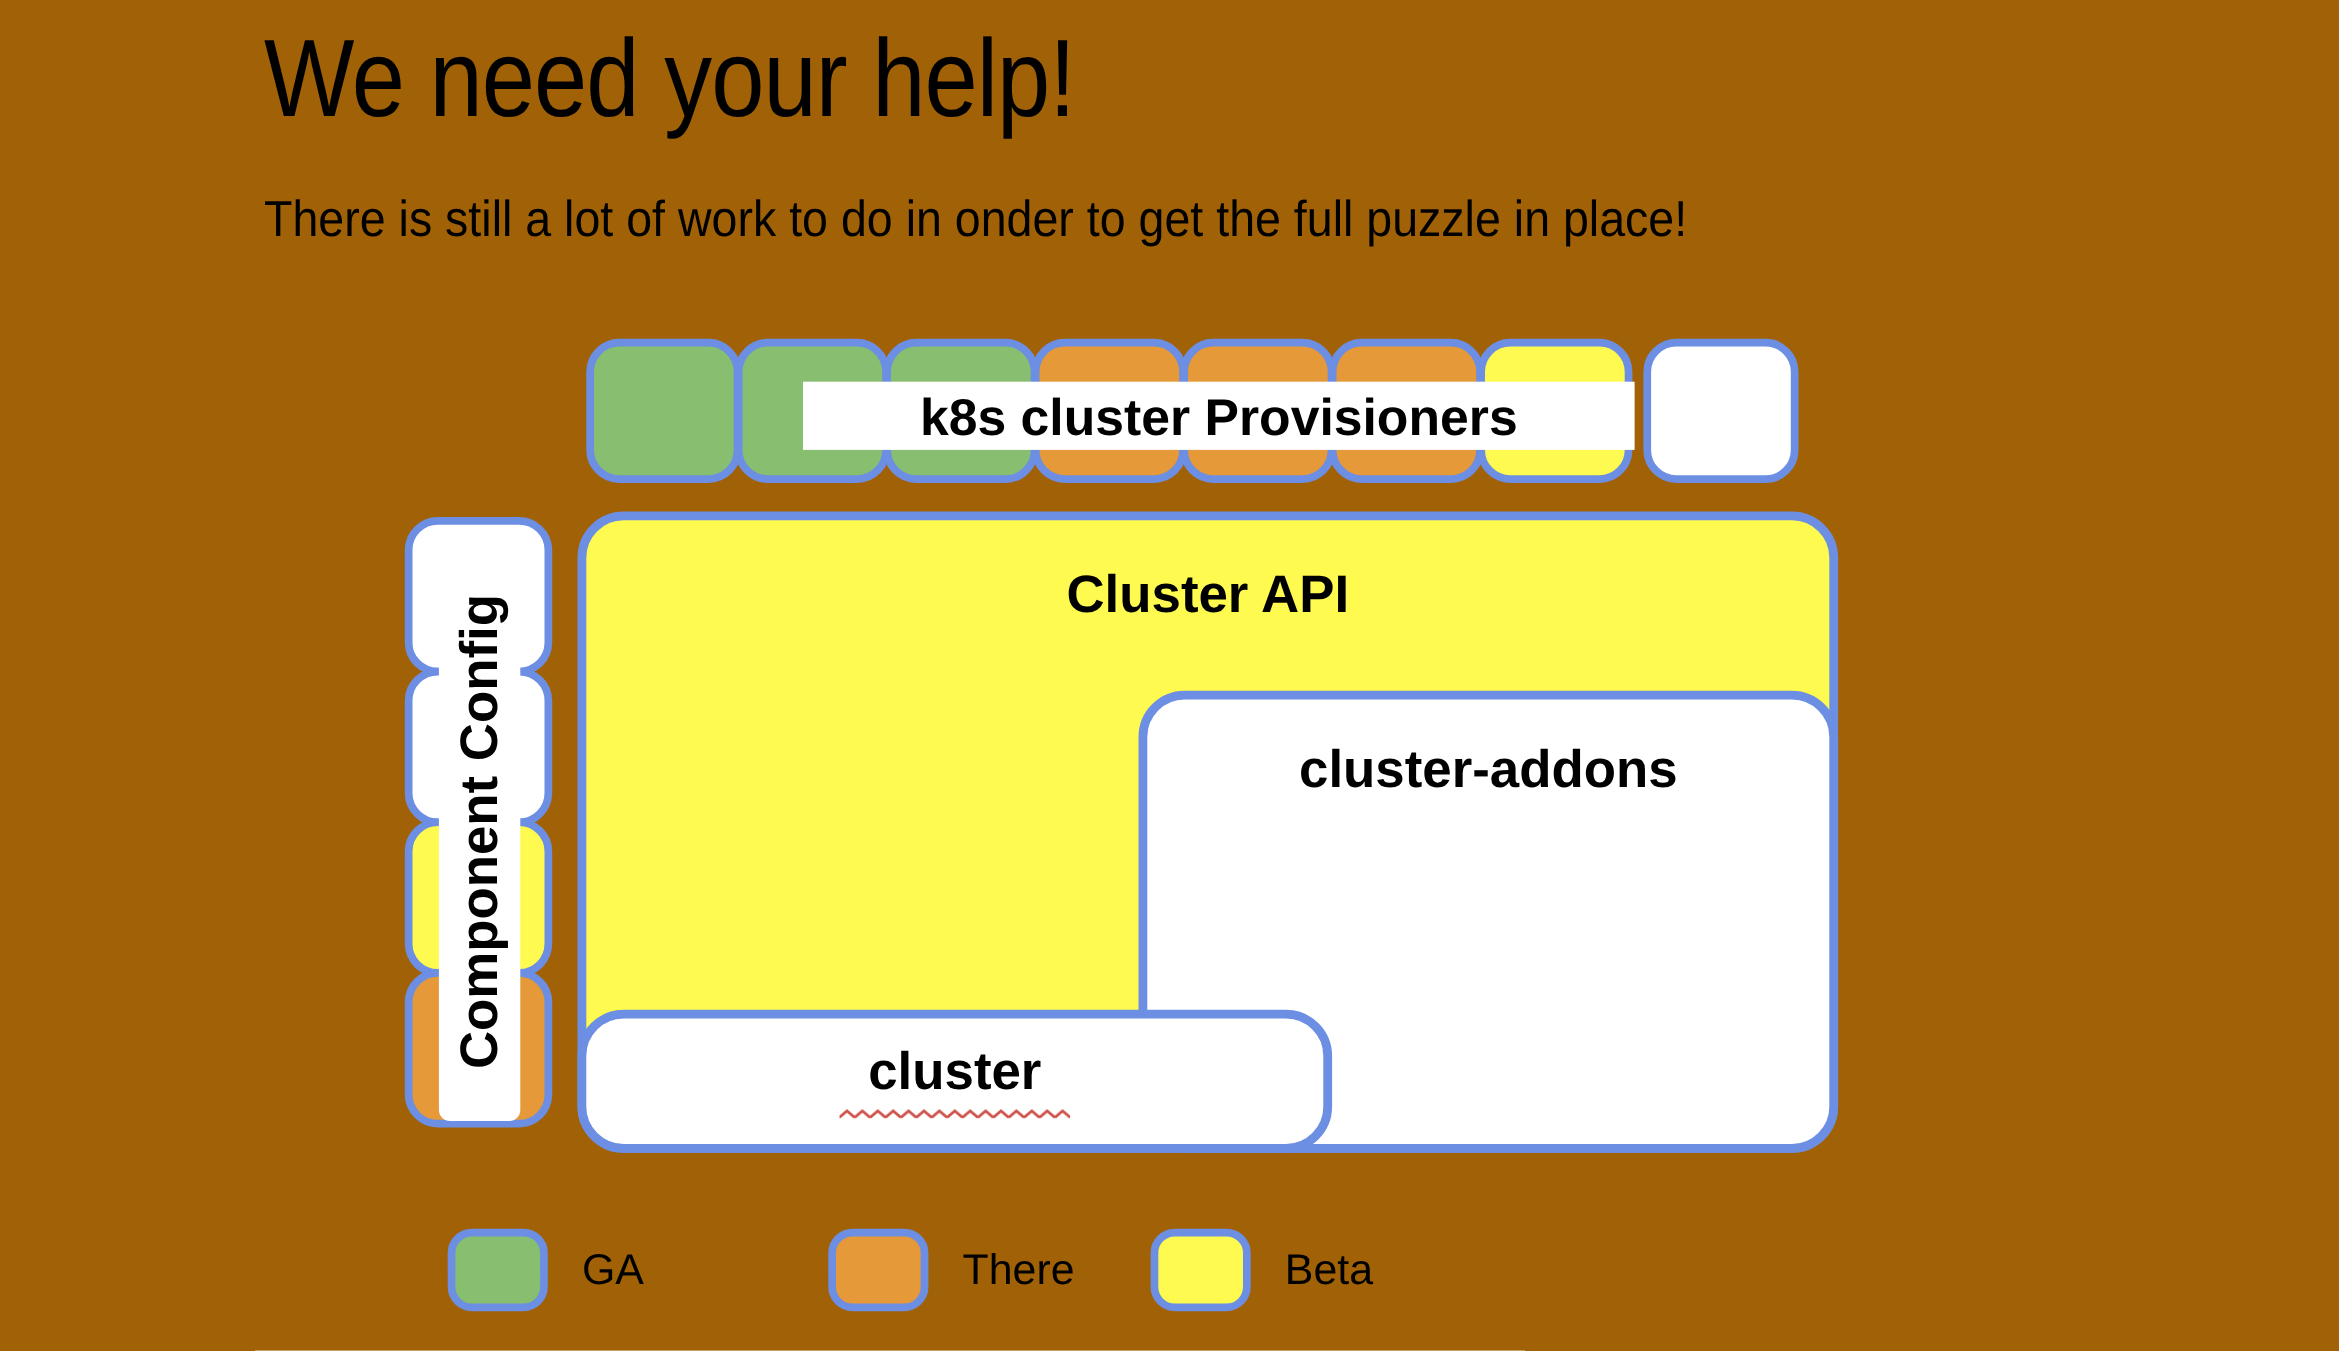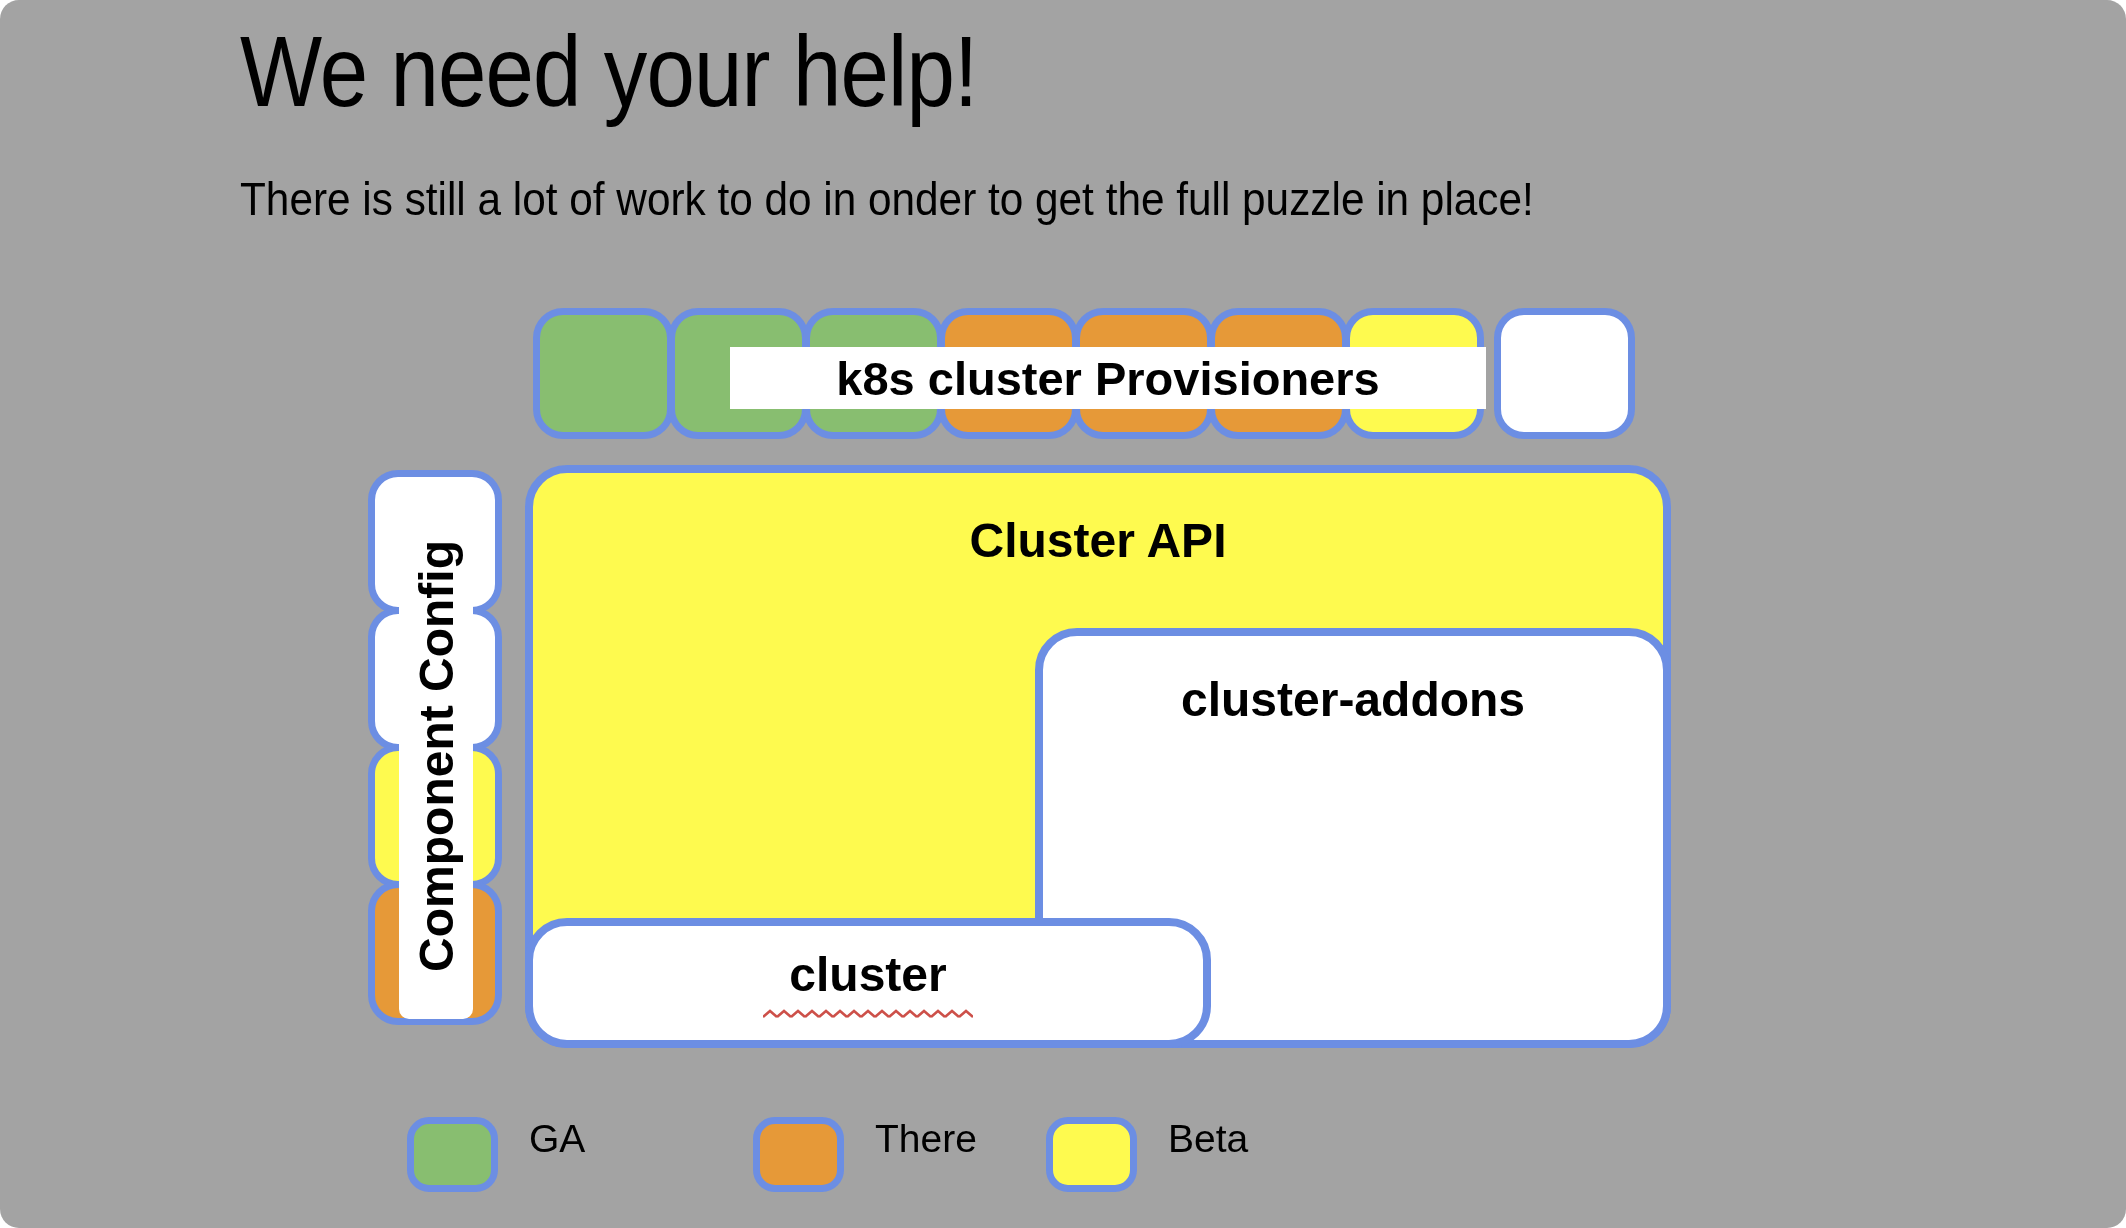--- a/index.html
+++ b/index.html
@@ -1,17 +1,17 @@
 <!DOCTYPE html>
 <html><head>
 <meta charset="utf-8">
 <style>
   html,body{margin:0;padding:0;background:#fff;}
-  .canvas{position:relative;width:2126px;height:1228px;background:#a3a3a3;overflow:hidden;
-          font-family:"Liberation Sans",sans-serif;color:#000;border-radius:19px;}
+  .canvas{position:relative;width:2126px;height:1228px;background:#a16207;overflow:hidden;
+          font-family:"Liberation Sans",sans-serif;color:#000;}
 
   .title{position:absolute;left:240px;top:14px;font-size:100px;font-weight:400;
          letter-spacing:-1px;transform:scaleX(0.87);transform-origin:left top;white-space:nowrap;}
   .subtitle{position:absolute;left:240px;top:172px;font-size:46px;font-weight:400;
          transform:scaleX(0.92);transform-origin:left top;white-space:nowrap;}
 
   
   .piece{box-sizing:border-box;border:7px solid #6C8EE3;border-radius:30px;background:#fff;}
   .row-pieces{position:absolute;left:533px;top:308px;display:flex;z-index:1;}
   .row-pieces .piece{width:141px;height:131px;margin-right:-6px;flex:0 0 auto;}
@@ -30,21 +30,21 @@
   .bigbox{position:absolute;box-sizing:border-box;border:8px solid #6C8EE3;border-radius:42px;
          text-align:center;font-weight:700;font-size:48px;}
   .box-cluster-api{left:525px;top:465px;width:1146px;height:583px;z-index:1;padding-top:40px;}
   .box-cluster-addons{left:1035px;top:628px;width:636px;height:420px;z-index:2;padding-top:36px;background:#fff;}
   .box-kubeadm{left:758px;top:775px;width:673px;height:273px;z-index:3;padding-top:52px;}
   .box-etcdadm{left:525px;top:918px;width:686px;height:130px;z-index:4;background:#fff;
          display:flex;flex-direction:column;align-items:center;justify-content:center;padding-top:0;}
   .squiggle{margin-top:2px;line-height:0;}
 
   
-  .legend-item{position:absolute;top:1117px;display:flex;}
+  .legend-item{position:absolute;top:1117px;display:flex;align-items:center;}
   .legend-swatch{box-sizing:border-box;width:91px;height:75px;border:7px solid #6C8EE3;
          border-radius:22px;flex:0 0 auto;}
   .legend-label{margin-left:31px;font-size:39px;font-weight:400;white-space:nowrap;}
 </style>
 </head>
 <body>
 
 <div class="canvas">
 
   <div class="title">We need your help!</div>

